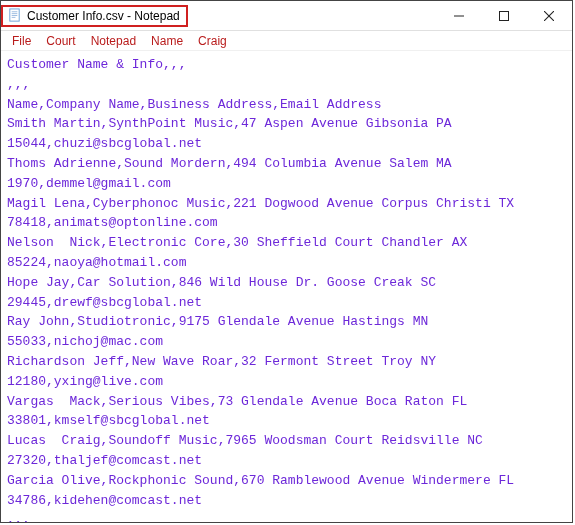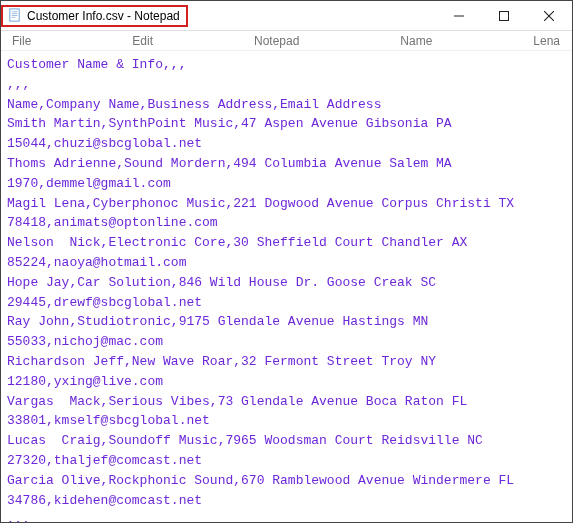--- a/index.html
+++ b/index.html
@@ -62,24 +62,23 @@
       color: #222;
       cursor: default;
     }
     .win-btn.close { width: 46px; }
     .menubar {
       height: 20px;
       display: flex;
       align-items: center;
       padding: 0 4px;
       font-size: 12px;
-      color: #737373;
+      color: #b91c1c;
       gap: 0;
       border-bottom: 1px solid #f0f0f0;
-      justify-content: space-between;
     }
     .menu-item {
       padding: 1px 8px 1px 7px;
       cursor: default;
     }
     .content {
       flex: 1;
       padding: 4px 6px 2px 6px;
       font-family: Consolas, "Courier New", monospace;
       font-size: 13px;
@@ -122,24 +121,24 @@
         <svg width="10" height="10">
           <line x1="0" y1="0" x2="10" y2="10" stroke="#222" stroke-width="1.1"></line>
           <line x1="10" y1="0" x2="0" y2="10" stroke="#222" stroke-width="1.1"></line>
         </svg>
       </div>
     </div>
   </div>
 
   <div class="menubar">
     <div class="menu-item">File</div>
-    <div class="menu-item">Edit</div>
+    <div class="menu-item">Court</div>
     <div class="menu-item">Notepad</div>
     <div class="menu-item">Name</div>
-    <div class="menu-item">Lena</div>
+    <div class="menu-item">Craig</div>
   </div>
 
   <div class="content"><span>Customer Name &amp; Info,,,</span>
 <span>,,,</span>
 <span>Name,Company Name,Business Address,Email Address</span>
 <span>Smith Martin,SynthPoint Music,47 Aspen Avenue Gibsonia PA</span>
 <span>15044,chuzi@sbcglobal.net</span>
 <span>Thoms Adrienne,Sound Mordern,494 Columbia Avenue Salem MA</span>
 <span>1970,demmel@gmail.com</span>
 <span>Magil Lena,Cyberphonoc Music,221 Dogwood Avenue Corpus Christi TX</span>

